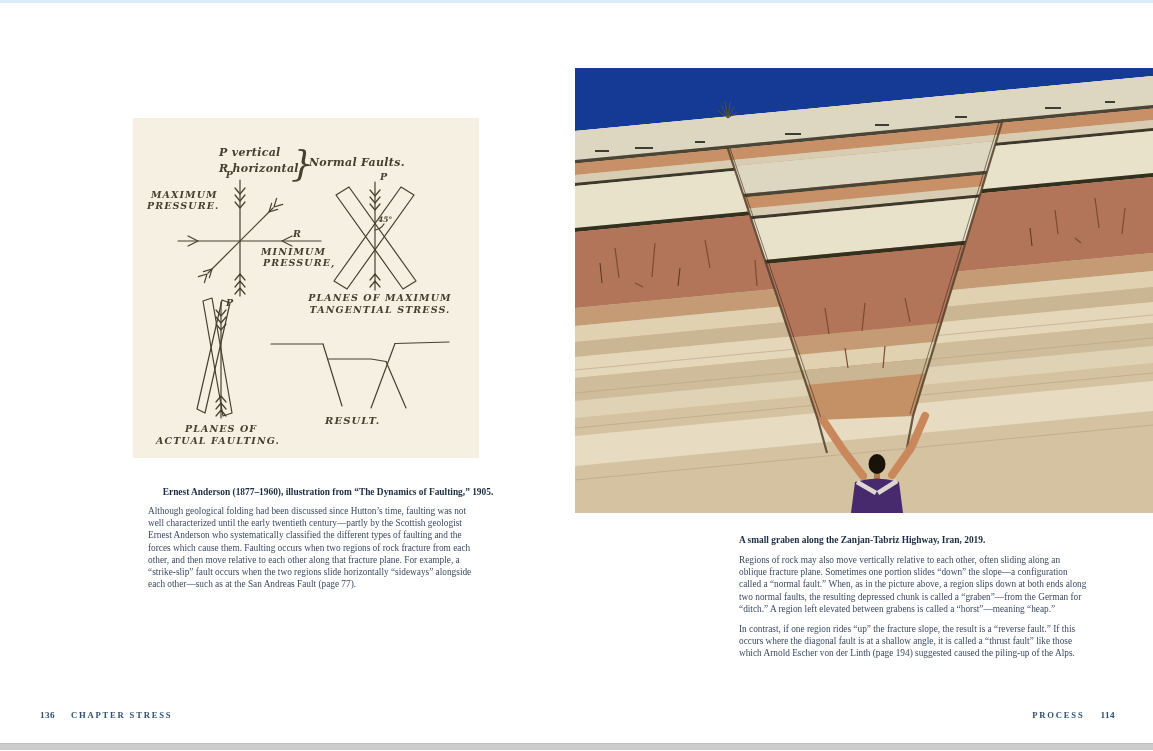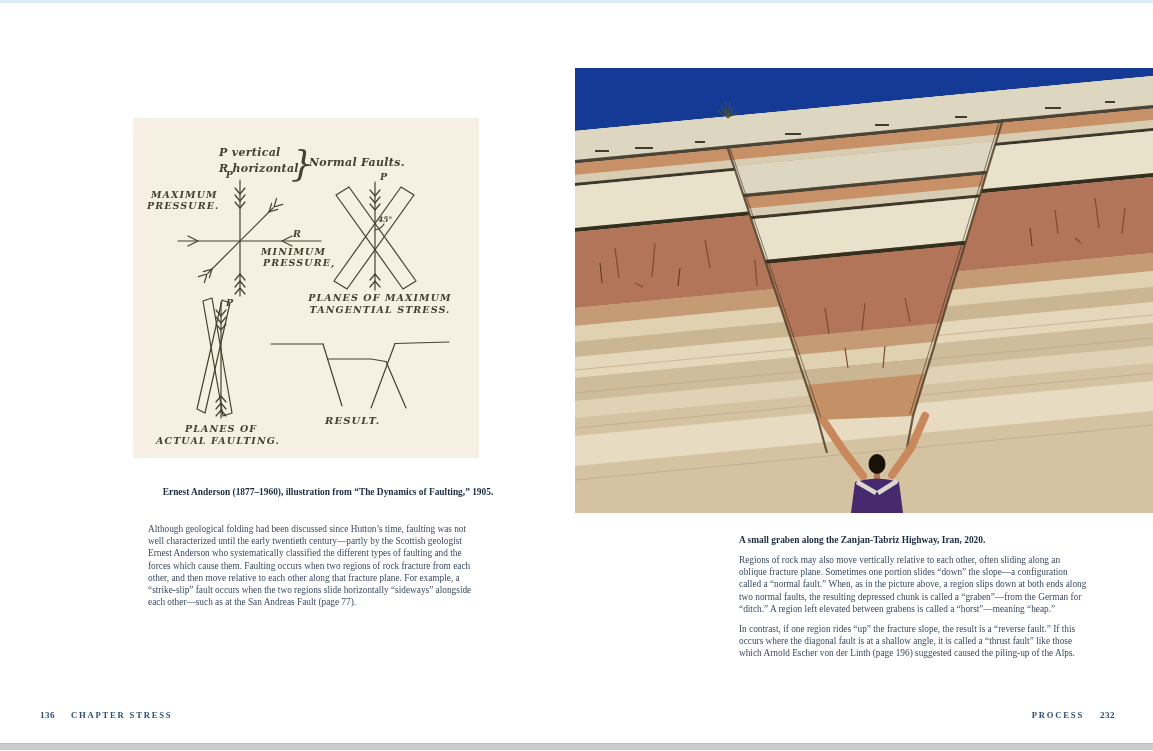--- a/index.html
+++ b/index.html
@@ -12,21 +12,21 @@
   .diagram-box { position:absolute; left:133px; top:118px; width:346px; height:340px; background:#f5f0e1; margin:0; }
   .diagram-box svg, .photo svg { display:block; width:100%; height:100%; }
 
   .photo { position:absolute; left:575px; top:68px; width:578px; height:445px; margin:0; }
 
   .caption { position:absolute; margin:0; font-size:9.4px; font-weight:bold; color:#1b2c42; line-height:12px; }
   .caption-left  { left:161px; top:486px; width:334px;text-align:center; }
   .caption-right { left:739px; top:534px; width:364px; }
 
   .bodytext { position:absolute; margin:0; font-size:9.3px; line-height:12.2px; color:#3a4a60; }
-  .body-left  { left:148px; top:505px; width:330px;margin-top:18px; }
+  .body-left  { left:148px; top:505px; width:330px; }
   .body-right { left:739px; top:554px; width:360px; }
   .body-right p { margin:0 12px 8px 0; }
 
   .footer { position:absolute; top:710px; display:flex; align-items:baseline; gap:16px;
             font-size:8.6px; letter-spacing:1.8px; font-weight:bold; color:#2c4e70;justify-content:center; }
   .footer-left  { left:40px; }
   .footer-right { right:38px; }
   .footer .num { font-size:9.2px; letter-spacing:0.4px; }
 
   
@@ -190,26 +190,26 @@
           <path d="M288,408 L268,382 L248,352" stroke="#c9875c" stroke-width="8" stroke-linecap="round" fill="none"></path>
           <path d="M317,407 L336,380 L350,348" stroke="#c9875c" stroke-width="8" stroke-linecap="round" fill="none"></path>
           <path d="M302,404 L302,413" stroke="#b67a50" stroke-width="6"></path>
           <ellipse cx="302" cy="396" rx="8.5" ry="10" fill="#191209"></ellipse>
           <path d="M280,414 Q302,407 324,414 L328,445 L276,445 Z" fill="#472a6e"></path>
           <path d="M282,414 L301,425 M322,413 L303,425" stroke="#ddd8cf" stroke-width="4.5" fill="none"></path>
         </g>
       </svg>
     </figure>
 
-    <p class="caption caption-right">A small graben along the Zanjan-Tabriz Highway, Iran, 2020.</p>
+    <p class="caption caption-right">A small graben along the Zanjan-Tabriz Highway, Iran, 2019.</p>
     <div class="bodytext body-right">
       <p>Regions of rock may also move vertically relative to each other, often sliding along an oblique fracture plane. Sometimes one portion slides “down” the slope—a configuration called a “normal fault.” When, as in the picture above, a region slips down at both ends along two normal faults, the resulting depressed chunk is called a “graben”—from the German for “ditch.” A region left elevated between grabens is called a “horst”—meaning “heap.”</p>
-      <p>In contrast, if one region rides “up” the fracture slope, the result is a “reverse fault.” If this occurs where the diagonal fault is at a shallow angle, it is called a “thrust fault” like those which Arnold Escher von der Linth (page 196) suggested caused the piling-up of the Alps.</p>
+      <p>In contrast, if one region rides “up” the fracture slope, the result is a “reverse fault.” If this occurs where the diagonal fault is at a shallow angle, it is called a “thrust fault” like those which Arnold Escher von der Linth (page 194) suggested caused the piling-up of the Alps.</p>
     </div>
 
     <div class="footer footer-right">
       <span>PROCESS</span>
-      <span class="num">232</span>
+      <span class="num">114</span>
     </div>
   </div>
 
   <div class="bottom-strip"></div>
 </div>
 
 </body></html>

